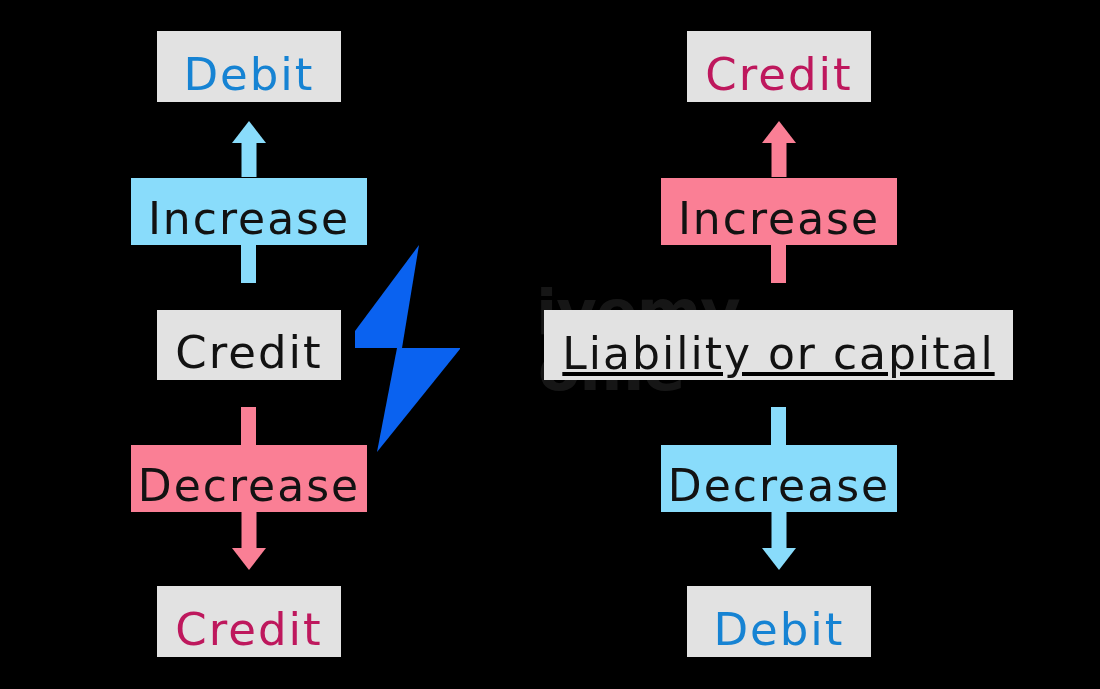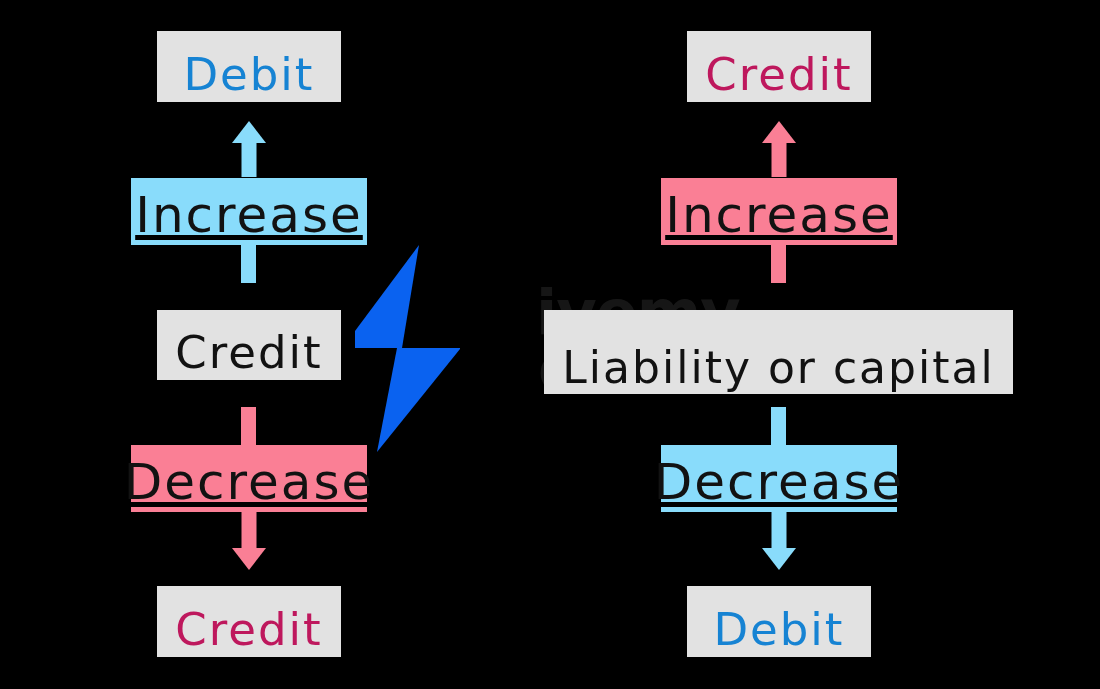--- a/index.html
+++ b/index.html
@@ -63,21 +63,21 @@
 
   .box-grey  { background: #e2e2e2; }
   .box-blue  { background: #89dcfb; }
   .box-pink  { background: #fa7f95; }
 
   .txt-blue  { color: #1683d3; }
   .txt-red   { color: #be185d; }
   .txt-black { color: #121212; }
 
   .size-term { font-size: 45px; }
-  .size-flow { font-size: 50px; text-decoration: underline; }
+  .size-flow { font-size: 44px; }
   .size-wide { font-size: 44px; }
 
   
   .arrow { position: absolute; }
   .arrow .shaft {
     position: absolute;
     left: 50%;
     transform: translateX(-50%);
     width: 15px;
   }
@@ -174,21 +174,21 @@
     <span class="head"></span>
     <span class="shaft" style="height:36px;"></span>
   </div>
 
   <div class="node box-pink size-flow" style="left:661px; top:178px; width:236px; height:67px;">
     <span class="label txt-black">Increase</span>
   </div>
 
   <div class="connector c-pink" style="left:771px; top:245px; height:38px;"></div>
 
-  <div class="node box-grey size-wide" style="left:544px; top:310px; width:469px; height:84px;">
+  <div class="node box-grey size-wide" style="left:544px; top:310px; width:469px; height:70px;text-decoration:underline;">
     <span class="label txt-black">Liability or capital</span>
   </div>
 
   <div class="connector c-blue" style="left:771px; top:407px; height:38px;"></div>
 
   <div class="node box-blue size-flow" style="left:661px; top:445px; width:236px; height:67px;">
     <span class="label txt-black">Decrease</span>
   </div>
 
   <div class="arrow arrow-down a-blue" style="left:762px; top:512px; width:34px; height:58px;">

